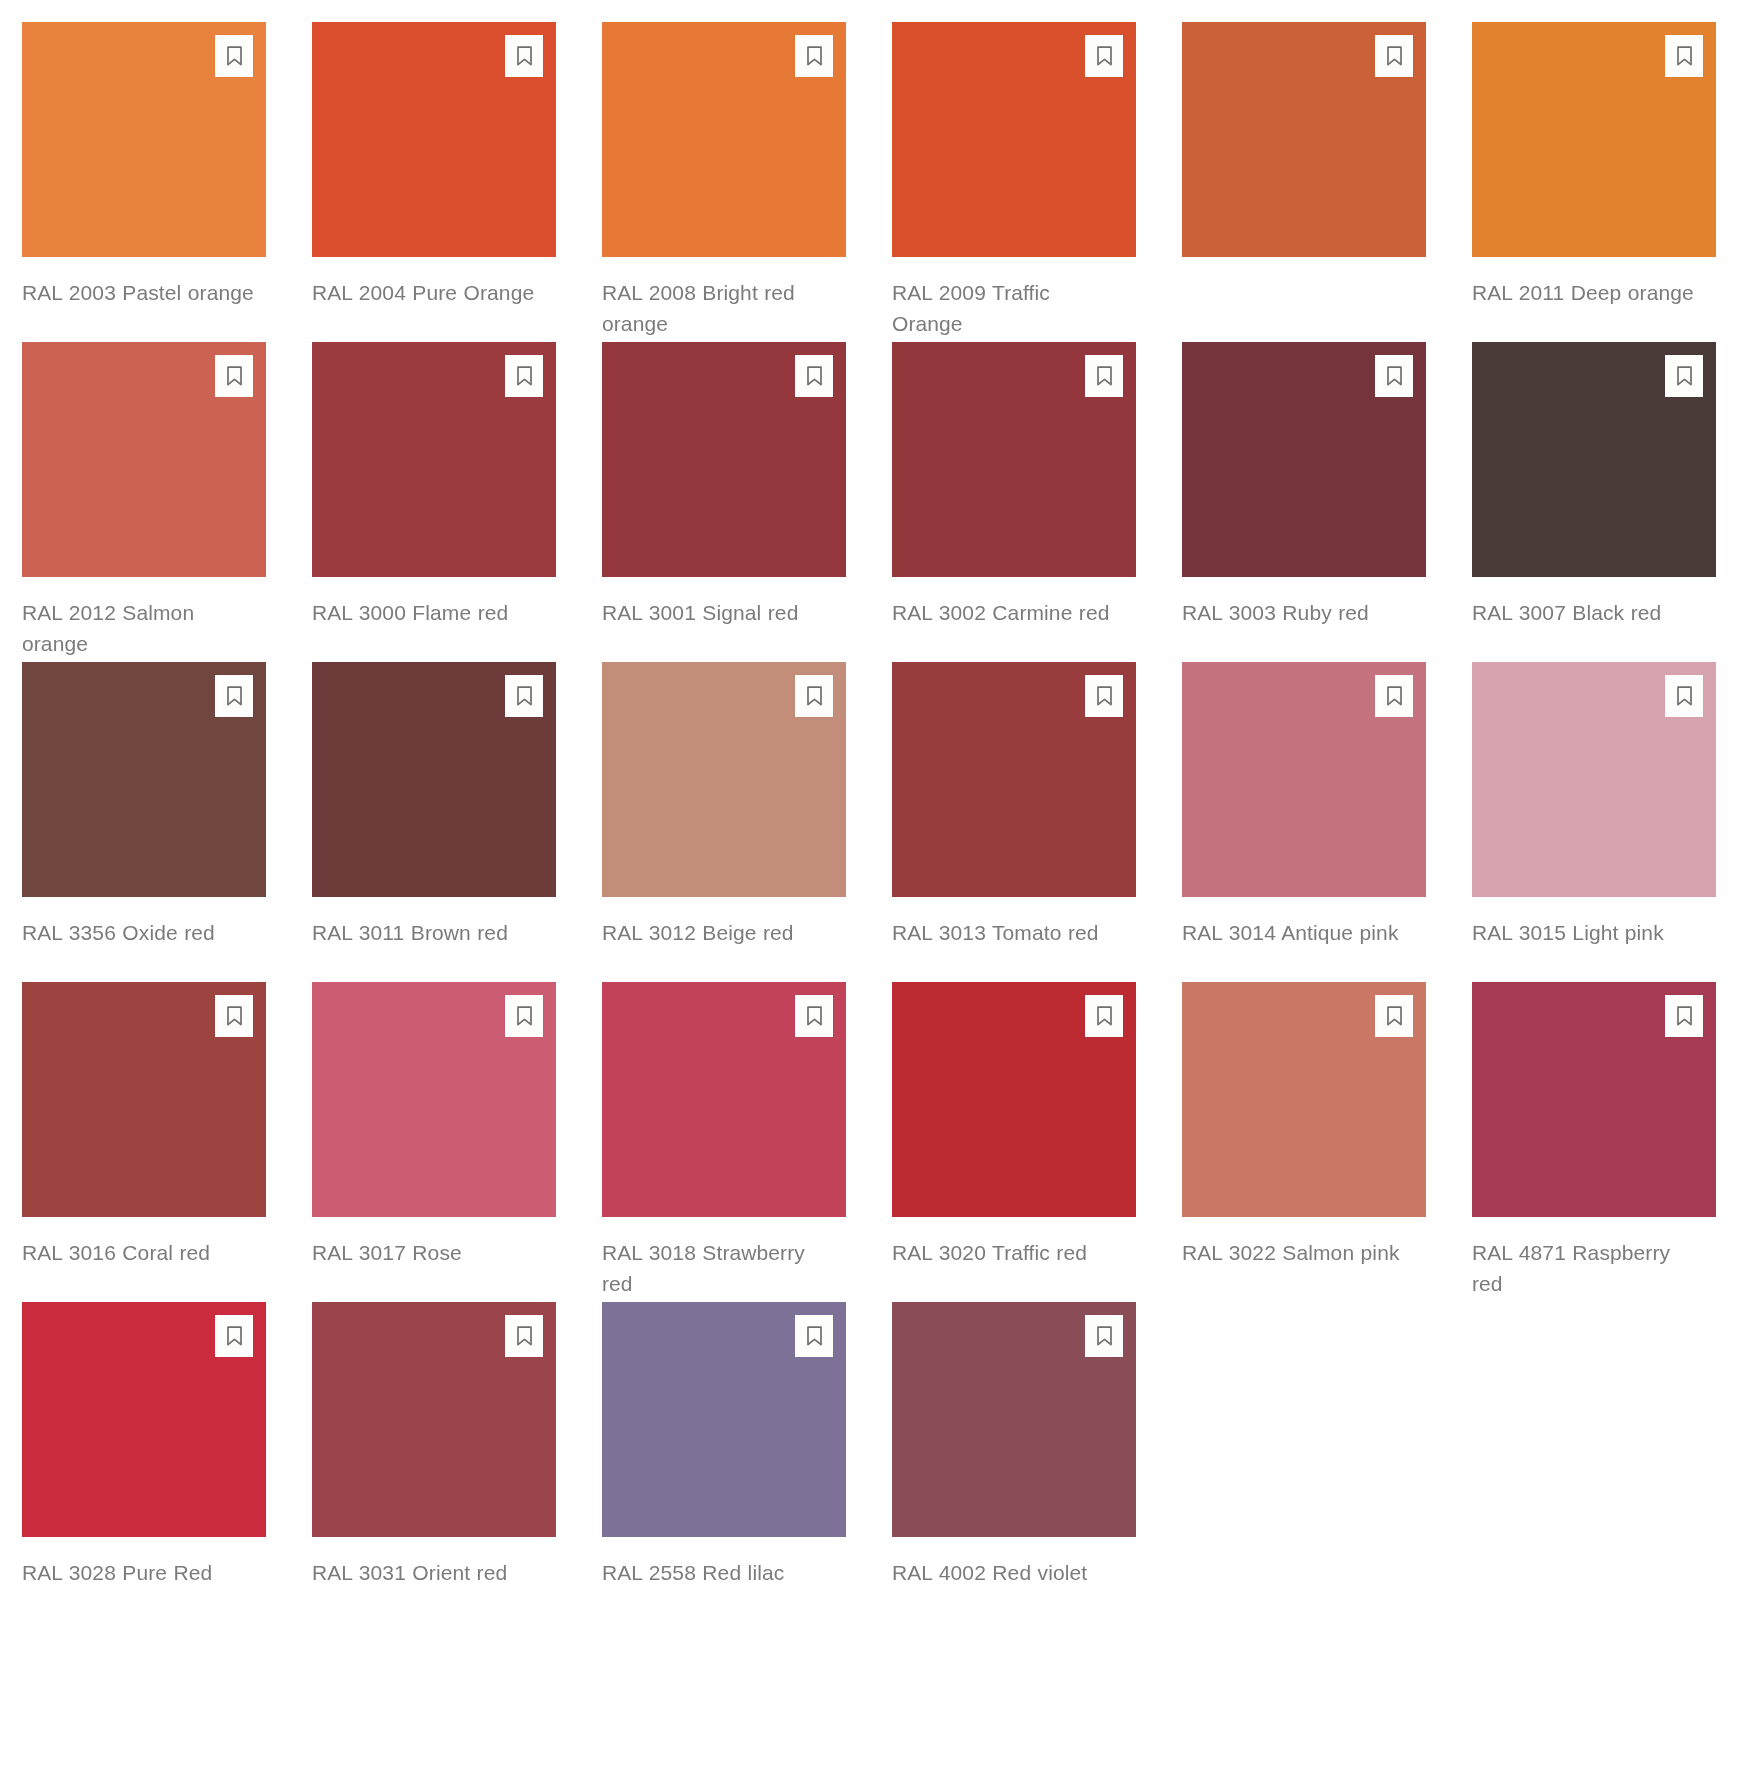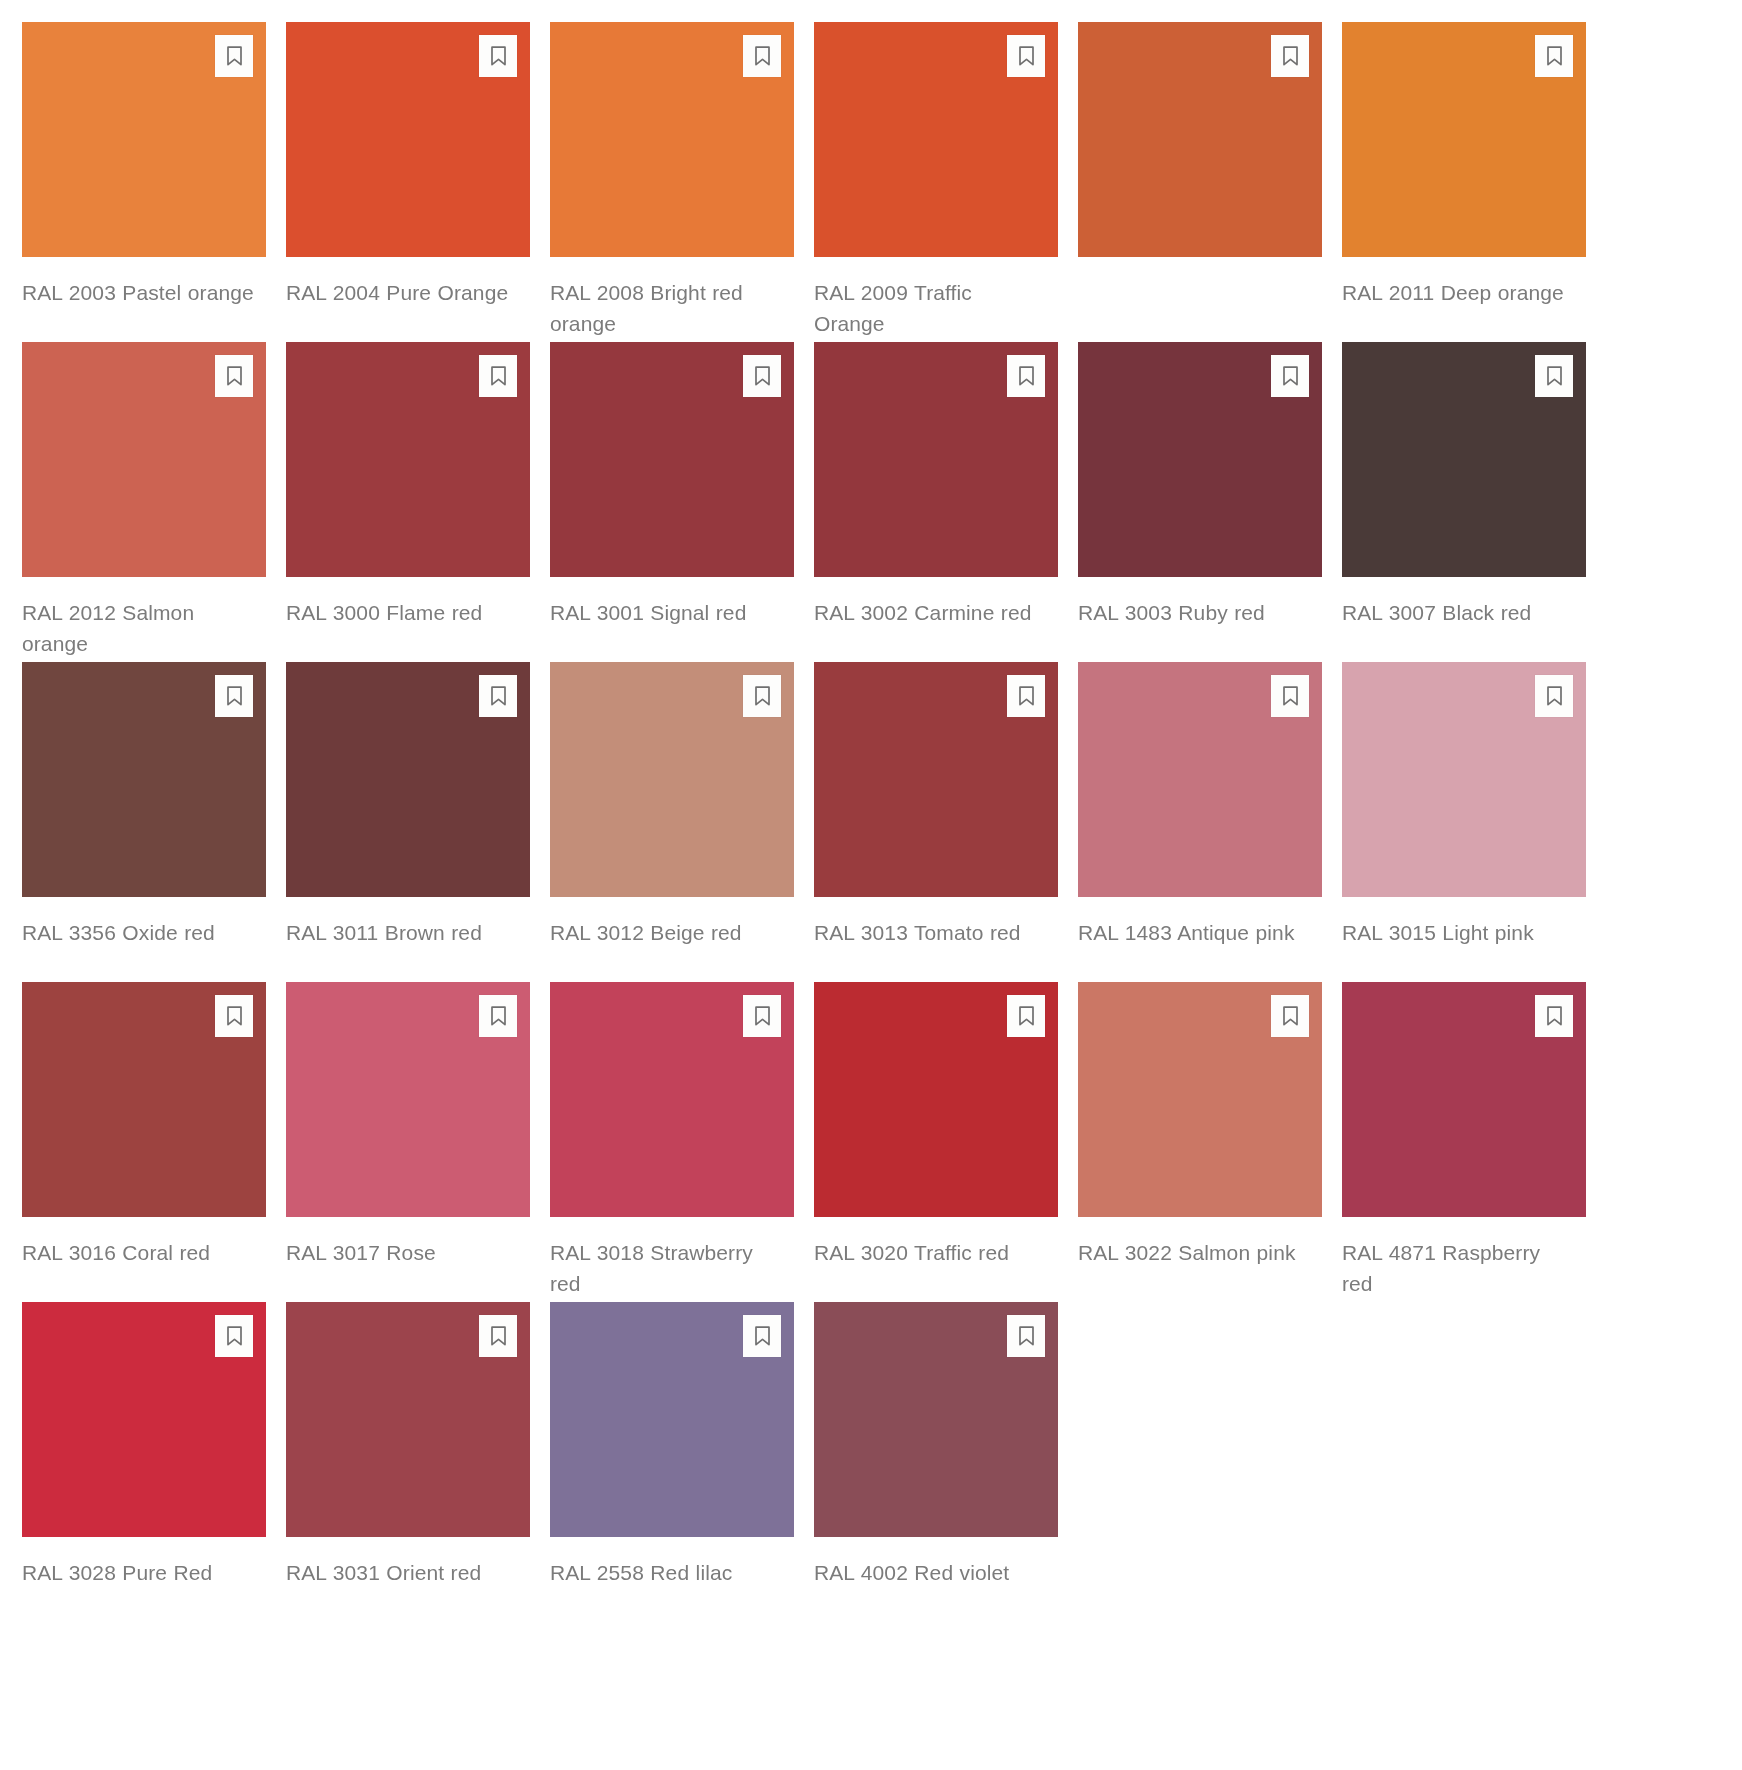--- a/index.html
+++ b/index.html
@@ -13,21 +13,21 @@
     width: 1742px;
     height: 1770px;
     overflow: hidden;
     font-family: "Liberation Sans", sans-serif;
     -webkit-font-smoothing: antialiased;
   }
 
   #swatch-grid {
     display: grid;
     grid-template-columns: repeat(6, 244px);
-    column-gap: 20px;
+    column-gap: 46px;
     grid-auto-rows: 320px;
     padding: 22px 8px 0 22px;
   }
 
   .swatch-card {
     display: flex;
     flex-direction: column;
     align-items: stretch;
     width: 244px;
     cursor: pointer;
@@ -284,21 +284,21 @@
   <div class="swatch-card">
     <div class="swatch-chip" style="background-color: rgb(197, 116, 127);">
       <button class="bookmark-button">
         <span>
           <svg width="19" height="22" viewBox="0 0 19 22" fill="none" xmlns="http://www.w3.org/2000/svg" aria-hidden="true">
             <path d="M3 2.2 H16 V19.6 L9.5 14.3 L3 19.6 Z" stroke="#6f6f6f" stroke-width="1.7" stroke-linejoin="round" stroke-linecap="round" fill="none"></path>
           </svg>
         </span>
       </button>
     </div>
-    <div class="swatch-label">RAL 1483 Antique pink</div>
+    <div class="swatch-label">RAL 3014 Antique pink</div>
   </div>
 
   <div class="swatch-card">
     <div class="swatch-chip" style="background-color: rgb(215, 163, 174);">
       <button class="bookmark-button">
         <span>
           <svg width="19" height="22" viewBox="0 0 19 22" fill="none" xmlns="http://www.w3.org/2000/svg" aria-hidden="true">
             <path d="M3 2.2 H16 V19.6 L9.5 14.3 L3 19.6 Z" stroke="#6f6f6f" stroke-width="1.7" stroke-linejoin="round" stroke-linecap="round" fill="none"></path>
           </svg>
         </span>

